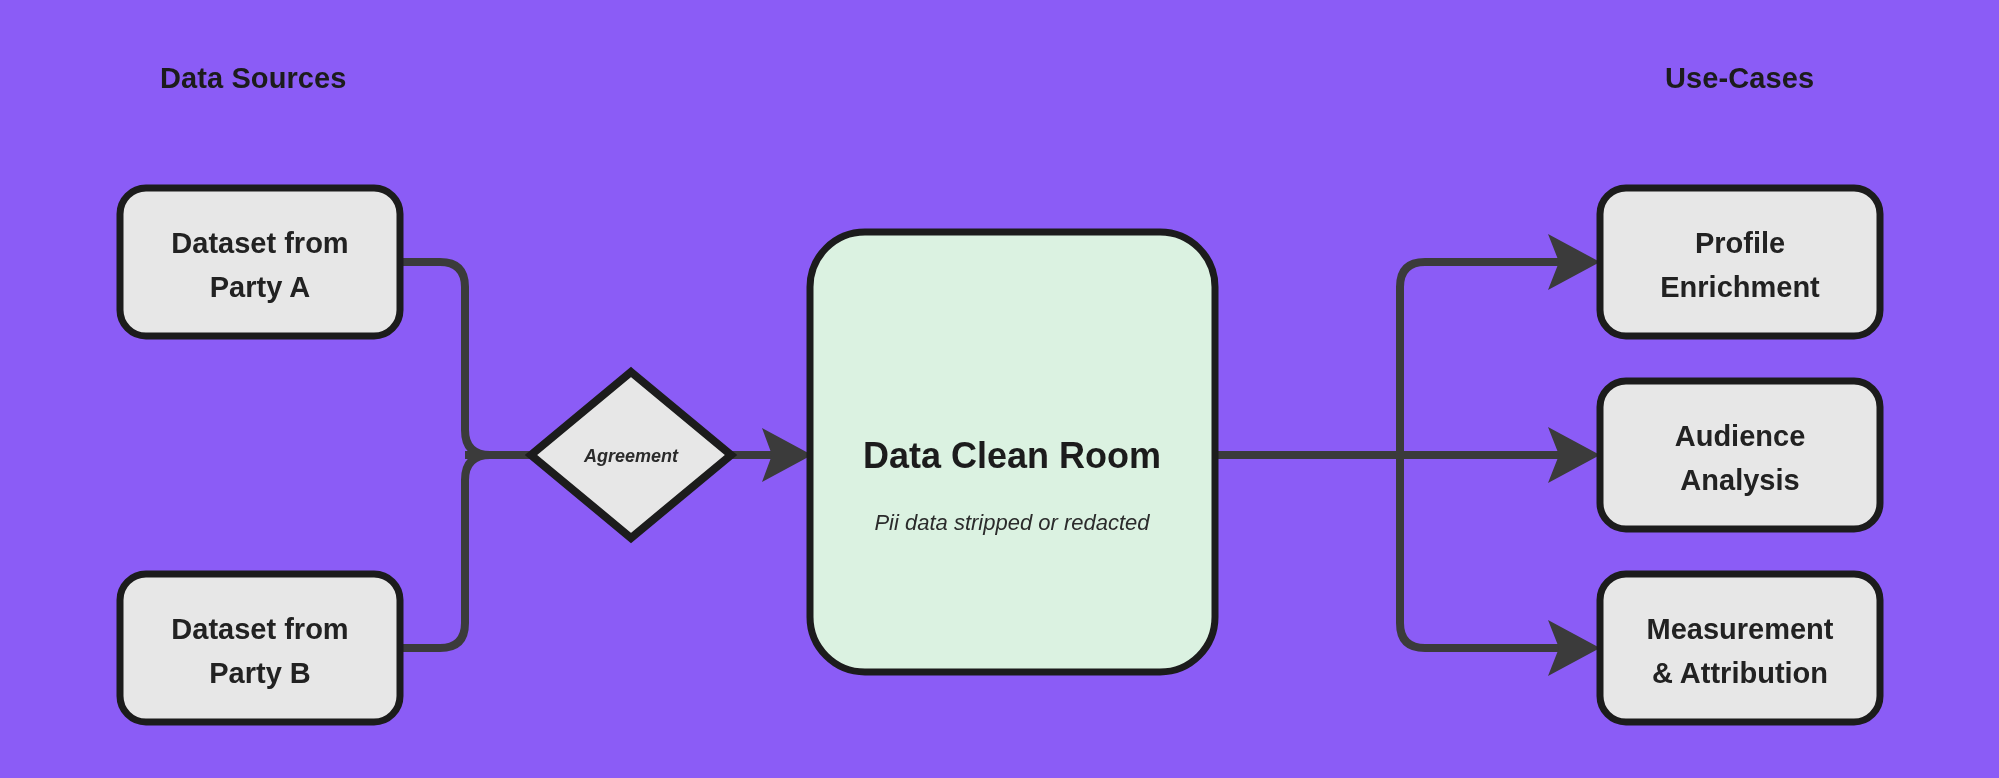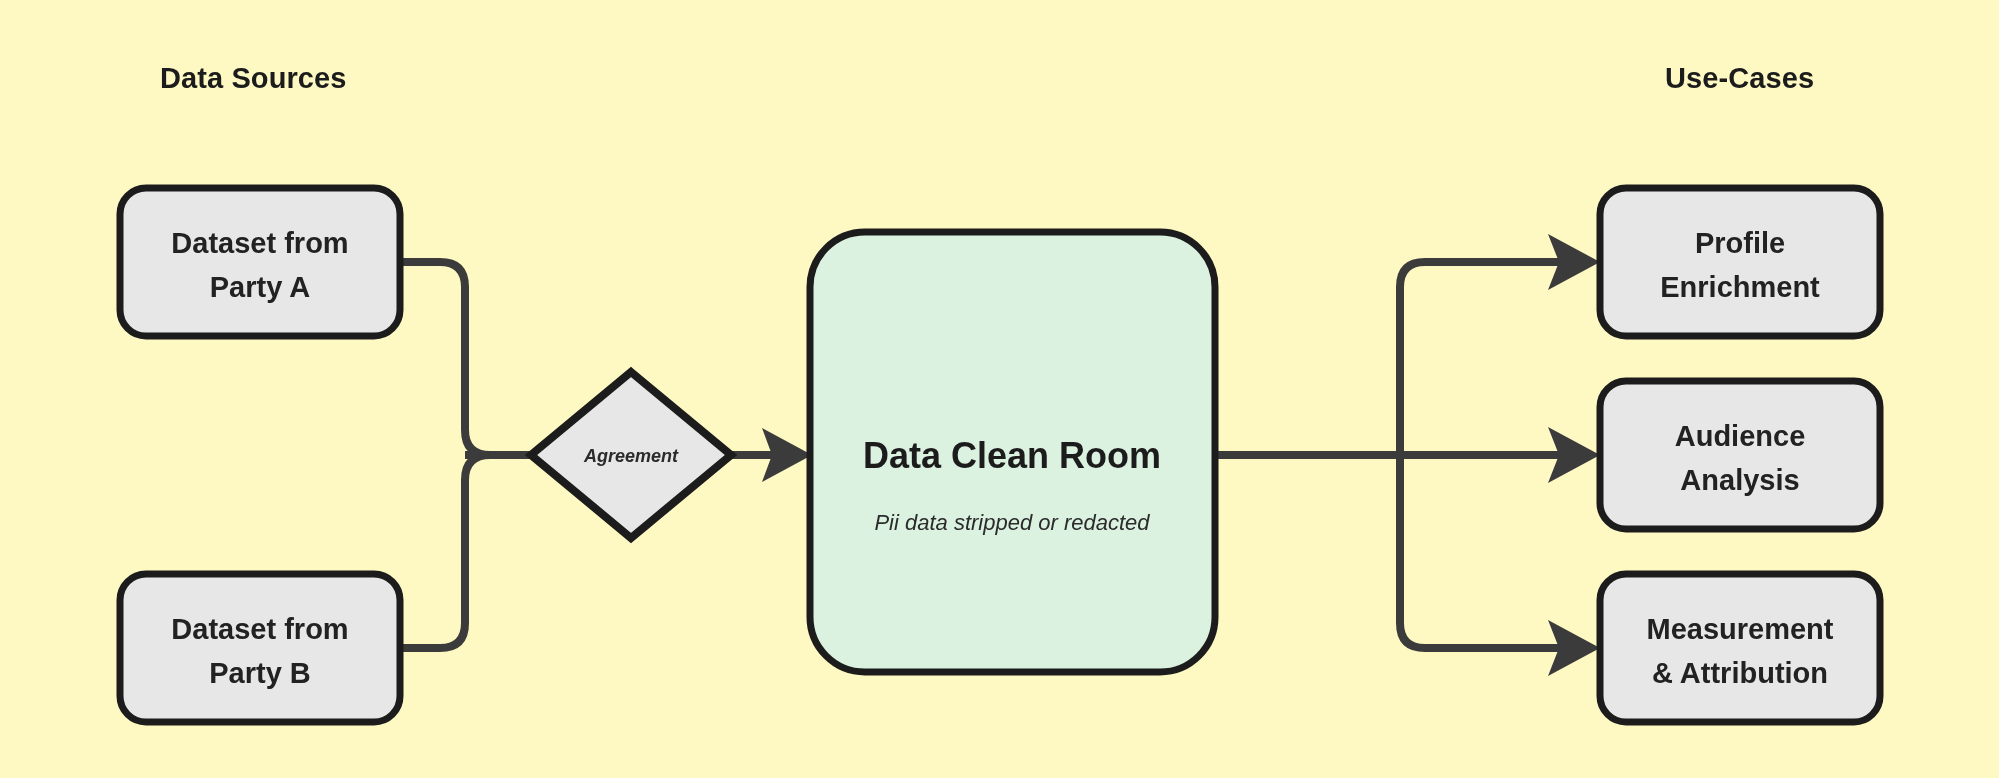--- a/index.html
+++ b/index.html
@@ -10,21 +10,21 @@
   body {
     width: 1999px;
     height: 778px;
     overflow: hidden;
     font-family: "Liberation Sans", sans-serif;
   }
   #diagram-root {
     position: relative;
     width: 1999px;
     height: 778px;
-    background: #fef9c3;
+    background: #8b5cf6;
   }
   svg#flow {
     display: block;
     width: 1999px;
     height: 778px;
   }
   .col-header {
     font-family: "Liberation Sans", sans-serif;
     font-weight: bold;
     font-size: 29px;

